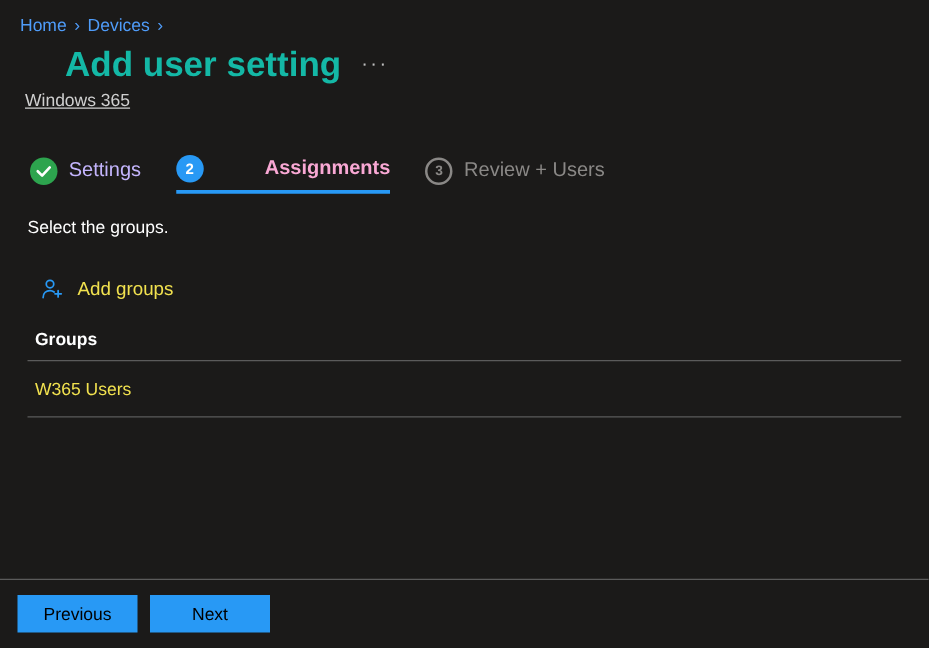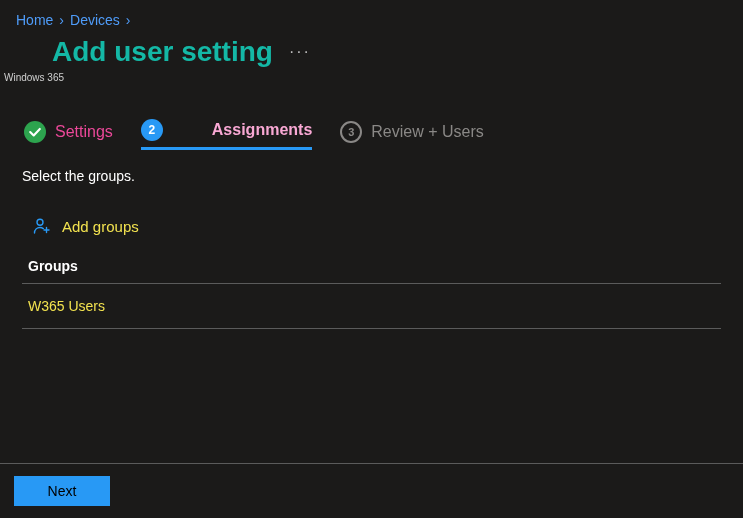--- a/index.html
+++ b/index.html
@@ -43,23 +43,24 @@
       color: #14b8a6;
       margin-left: 36px;
     }
     .header-dots {
       color: #bfbfbf;
       font-size: 16px;
       letter-spacing: 2px;
       cursor: pointer;
     }
     .subtitle {
-      padding: 0 4px 36px;
-      font-size: 10px;
+      padding: 0 20px 36px;
+      font-size: 14px;
       color: #d0d0d0;
+      text-decoration: underline;
     }
     .tabs {
       display: flex;
       align-items: center;
       gap: 28px;
       padding: 0 24px 12px;
     }
     .tab {
       display: flex;
       align-items: center;
@@ -74,21 +75,21 @@
     }
     .tab.active {
       border-bottom: 3px solid #2899f5;
     }
     .tab.active .tab-label {
       color: #f9a8d4;
       font-weight: 700;
       margin-left: 40px;
     }
     .tab.done .tab-label {
-      color: #ec4899;
+      color: #c4b5fd;
     }
     .tab.future .tab-label {
       color: #8a8886;
     }
     .step-icon {
       width: 22px;
       height: 22px;
       border-radius: 50%;
       display: flex;
       align-items: center;
@@ -227,14 +228,15 @@
     </span>
     <span>Add groups</span>
   </div>
 
   <div class="groups-header">Groups</div>
 
   <div class="group-row">W365 Users</div>
 </div>
 
 <div class="footer">
+  <button class="btn">Previous</button>
   <button class="btn">Next</button>
 </div>
 
 </body></html>

